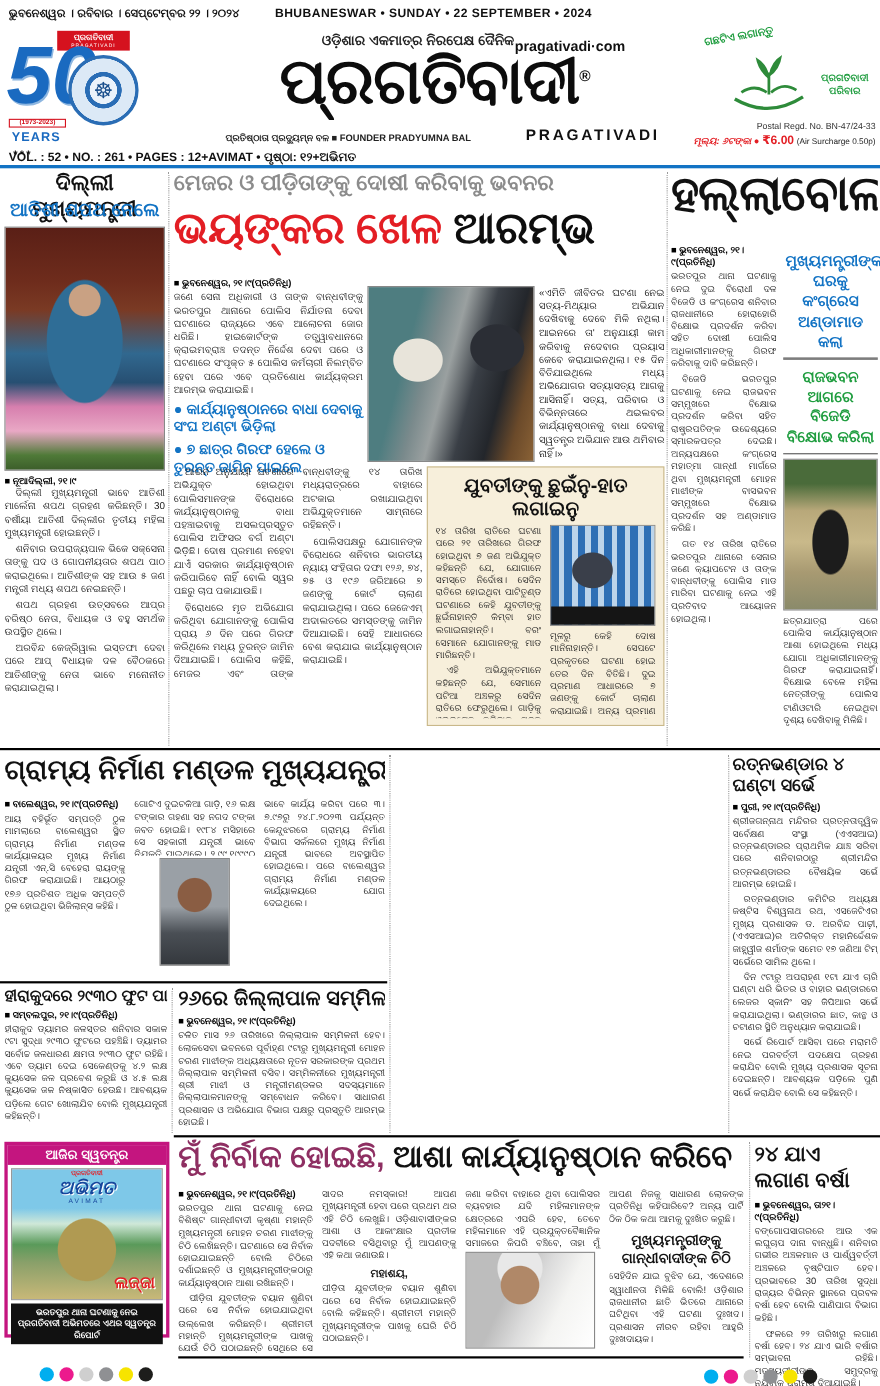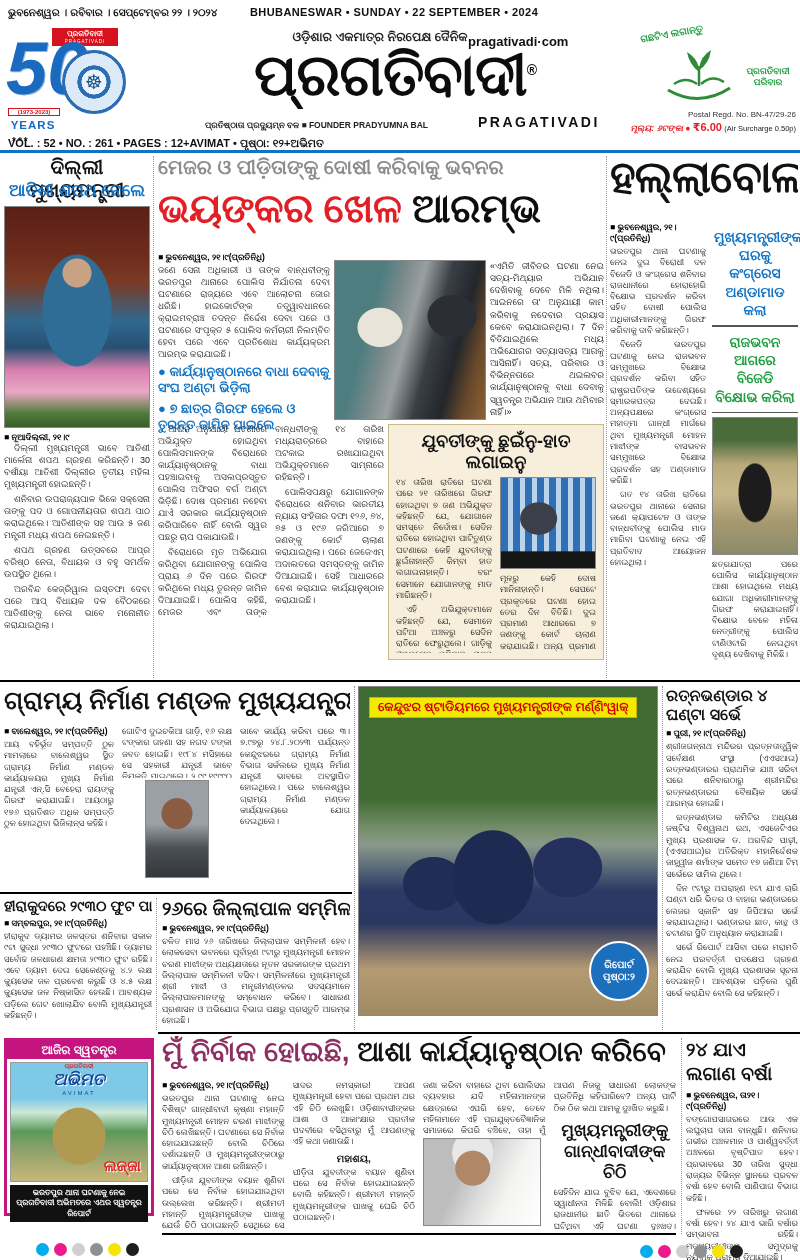--- a/index.html
+++ b/index.html
@@ -64,21 +64,21 @@
     <div class="abs green bold" style="left:18px;top:4px;font-size:10px;transform:rotate(-10deg);">ଗଛଟିଏ ଲଗାନ୍ତୁ</div>
     <svg class="abs" style="left:34px;top:12px;" width="86" height="68" viewBox="0 0 86 68">
       <path d="M12 54 Q43 72 74 52" stroke="#2e8b3a" fill="none" stroke-width="3"></path>
       <path d="M43 50 V30" stroke="#2e8b3a" stroke-width="2.5" fill="none"></path>
       <path d="M43 36 Q33 28 31 16 Q41 22 43 32 Q45 20 55 14 Q53 28 43 34" fill="#2e8b3a"></path>
       <path d="M18 48 Q30 40 41 48" stroke="#2e8b3a" fill="none" stroke-width="2.5"></path>
       <path d="M68 46 Q56 38 45 48" stroke="#2e8b3a" fill="none" stroke-width="2.5"></path>
     </svg>
     <div class="abs green bold ctr" style="left:118px;top:42px;width:56px;font-size:9px;line-height:1.25;">ପ୍ରଗତିବାଦୀ ପରିବାର</div>
   </div>
-  <div class="abs" style="left:600px;top:110px;width:196px;text-align:right;font-size:8px;color:#333;">Postal Regd. No. BN-47/29-26</div>
+  <div class="abs" style="left:600px;top:110px;width:196px;text-align:right;font-size:8px;color:#333;">Postal Regd. No. BN-47/24-33</div>
   <div class="abs" style="left:540px;top:121px;width:256px;text-align:right;font-size:8.5px;">
     <span class="red bold" style="font-style:italic;">ମୂଲ୍ୟ: ୬ଟଙ୍କା</span>
     <span class="red">●</span>
     <span class="red bold" style="font-size:11px;">₹6.00</span>
     <span style="font-size:7.5px;color:#222;">(Air Surcharge 0.50p)</span>
   </div>
 
   <div class="abs bold" style="left:8px;top:137px;font-size:11px;">VOL. : 52 • NO. : 261 • PAGES : 12+AVIMAT • ପୃଷ୍ଠା: ୧୨+ଅଭିମତ</div>
   <div class="abs" style="left:0;top:150px;width:800px;height:3px;background:#1273c4;"></div>
 
@@ -108,21 +108,21 @@
       </div>
   </div>
   <div class="abs" style="left:158px;top:360px;width:172px;">
     <div class="bullet-head">● <span>କାର୍ଯ୍ୟାନୁଷ୍ଠାନରେ ବାଧା ଦେବାକୁ ସଂଘ ଅଣ୍ଟା ଭିଡ଼ିଲା</span></div>
     <div class="bullet-head">● <span>୭ ଛାତ୍ର ଗିରଫ ହେଲେ ଓ ତୁରନ୍ତ ଜାମିନ ପାଇଲେ</span></div>
   </div>
   <div class="ph" style="left:334px;top:260px;width:152px;height:160px;background:
     radial-gradient(ellipse at 30% 42%, #e8e4da 0 22px, rgba(0,0,0,0) 23px),
     radial-gradient(ellipse at 78% 35%, #2b2e35 0 24px, rgba(0,0,0,0) 25px),
     linear-gradient(105deg,#4e7d80 0 26%,#7a8a8c 38%,#9aa0a0 48%,#3a3f46 62%,#23262b 76%,#6b4a2a 88%,#8a6236 100%);"></div>
-  <div class="abs quotecol" style="left:490px;top:260px;width:114px;height:160px;">«ଏମିତି ଜୀବିତର ଘଟଣା ନେଇ ସତ୍ୟ-ମିଥ୍ୟାର ଅଭିଯାନ ଦେଖିବାକୁ ଦେବେ ମିଳି ନଥିଲା। ଆଇନରେ ତା' ଅନୁଯାୟୀ କାମ କରିବାକୁ ନଦେବାର ପ୍ରୟାସ କେବେ କରାଯାଇନଥିଲା। 7 ଦିନ ବିତିଯାଇଥିଲେ ମଧ୍ୟ ଅଭିଯୋଗର ସତ୍ୟାସତ୍ୟ ଆଗକୁ ଆସିନାହିଁ। ସତ୍ୟ, ପରିବାର ଓ ବିଭିନ୍ନତାରେ ଥଇଲବର କାର୍ଯ୍ୟାନୁଷ୍ଠାନକୁ ବାଧା ଦେବାକୁ ସ୍ୱତନ୍ତ୍ର ଅଭିଯାନ ଆଉ ଥମିବାର ନାହିଁ।»</div>
+  <div class="abs quotecol" style="left:490px;top:260px;width:114px;height:160px;">«ଏମିତି ଜୀବିତର ଘଟଣା ନେଇ ସତ୍ୟ-ମିଥ୍ୟାର ଅଭିଯାନ ଦେଖିବାକୁ ଦେବେ ମିଳି ନଥିଲା। ଆଇନରେ ତା' ଅନୁଯାୟୀ କାମ କରିବାକୁ ନଦେବାର ପ୍ରୟାସ କେବେ କରାଯାଇନଥିଲା। ୧୫ ଦିନ ବିତିଯାଇଥିଲେ ମଧ୍ୟ ଅଭିଯୋଗର ସତ୍ୟାସତ୍ୟ ଆଗକୁ ଆସିନାହିଁ। ସତ୍ୟ, ପରିବାର ଓ ବିଭିନ୍ନତାରେ ଥଇଲବର କାର୍ଯ୍ୟାନୁଷ୍ଠାନକୁ ବାଧା ଦେବାକୁ ସ୍ୱତନ୍ତ୍ର ଅଭିଯାନ ଆଉ ଥମିବାର ନାହିଁ।»</div>
   <div class="abs bodytxt" style="left:158px;top:424px;width:226px;height:252px;column-count:2;column-gap:8px;">
     <p>ଆଇନ ଅନୁଯାୟୀ ଘଟଣାରେ ଅଭିଯୁକ୍ତ ହୋଇଥିବା ପୋଲିସମାନଙ୍କ ବିରୋଧରେ କାର୍ଯ୍ୟାନୁଷ୍ଠାନକୁ ବାଧା ପହଞ୍ଚାଇବାକୁ ଅସଲପ୍ରସ୍ତୁତ ପୋଲିସ ଅଫିସର ବର୍ଗ ଅଣ୍ଟା ଭିଡ଼ିଛି। ଦୋଷ ପ୍ରମାଣ ନହେବା ଯାଏଁ ସରକାର କାର୍ଯ୍ୟାନୁଷ୍ଠାନ କରିପାରିବେ ନାହିଁ ବୋଲି ସ୍ୱର ପଛରୁ ଚାପ ପକାଯାଉଛି।</p>
       <p>ବିରୋଧରେ ମୃତ ଅଭିଯୋଗ କରିଥିବା ଯୋଗାନଙ୍କୁ ପୋଲିସ ପ୍ରାୟ ୬ ଦିନ ପରେ ଗିରଫ କରିଥିଲେ ମଧ୍ୟ ତୁରନ୍ତ ଜାମିନ ଦିଆଯାଇଛି। ପୋଲିସ କହିଛି, ମେଜର ଏବଂ ତାଙ୍କ ବାନ୍ଧବୀଙ୍କୁ ୧୪ ତାରିଖ ମଧ୍ୟରାତ୍ରରେ ବାହାରେ ଅଟକାଇ ରଖାଯାଇଥିବା ଅଭିଯୁକ୍ତମାନେ ସାମ୍ନାରେ ରହିଛନ୍ତି।</p>
       <p>ପୋଲିସପକ୍ଷରୁ ଯୋଗାନଙ୍କ ବିରୋଧରେ ଶନିବାର ଭାରତୀୟ ନ୍ୟାୟ ସଂହିତାର ଦଫା ୧୨୬, ୭୪, ୭୫ ଓ ୧୯୬ ଜରିଆରେ ୭ ଜଣଙ୍କୁ କୋର୍ଟ ଚାଲାଣ କରାଯାଇଥିଲା। ପରେ ଜେଜେଏମ୍ ଅଦାଲତରେ ସମସ୍ତଙ୍କୁ ଜାମିନ ଦିଆଯାଇଛି। ସେହି ଆଧାରରେ ବେଶ କରାଯାଇ କାର୍ଯ୍ୟାନୁଷ୍ଠାନ କରାଯାଇଛି।</p>
   </div>
 
   <div class="creambox" style="left:388px;top:424px;width:216px;height:236px;">
     <div class="ctr" style="font-size:18px;font-weight:900;margin-bottom:4px;">ଯୁବତୀଙ୍କୁ ଛୁଇଁନୁ-ହାତ ଲଗାଇନୁ</div>
     <div class="colflex" style="height:176px;">
       <div class="bodytxt" style="font-size:8.5px;">
@@ -198,31 +198,20 @@
   <div class="vdiv" style="left:156px;top:898px;height:132px;"></div>
   <div class="abs" style="left:162px;top:898px;width:188px;">
     <div style="font-size:19px;font-weight:900;white-space:nowrap;overflow:hidden;">୨୬ରେ ଜିଲ୍ଲାପାଳ ସମ୍ମିଳନୀ</div>
     <div class="byline" style="margin-top:3px;">■ ଭୁବନେଶ୍ୱର, ୨୧।୯(ପ୍ରତିନିଧି)</div>
     <div class="bodytxt" style="font-size:8.5px;height:94px;">
         <p style="text-indent:0;">ଚଳିତ ମାସ ୨୬ ତାରିଖରେ ଜିଲ୍ଲାପାଳ ସମ୍ମିଳନୀ ହେବ। ଲୋକସେବା ଭବନରେ ପୂର୍ବାହ୍ଣ ୯ଟାରୁ ମୁଖ୍ୟମନ୍ତ୍ରୀ ମୋହନ ଚରଣ ମାଝୀଙ୍କ ଅଧ୍ୟକ୍ଷତାରେ ନୂତନ ସରକାରଙ୍କ ପ୍ରଥମ ଜିଲ୍ଲାପାଳ ସମ୍ମିଳନୀ ବସିବ। ସମ୍ମିଳନୀରେ ମୁଖ୍ୟମନ୍ତ୍ରୀ ଶ୍ରୀ ମାଝୀ ଓ ମନ୍ତ୍ରୀମଣ୍ଡଳର ସଦସ୍ୟମାନେ ଜିଲ୍ଲାପାଳମାନଙ୍କୁ ସମ୍ବୋଧନ କରିବେ। ସାଧାରଣ ପ୍ରଶାସନ ଓ ଅଭିଯୋଗ ବିଭାଗ ପକ୍ଷରୁ ପ୍ରସ୍ତୁତି ଆରମ୍ଭ ହୋଇଛି।</p>
       </div>
   </div>
   <div class="vdiv" style="left:354px;top:686px;height:344px;"></div>
 
-  <div class="ph" style="left:358px;top:686px;width:300px;height:330px;background:
-    radial-gradient(ellipse at 45% 58%, #1d2b52 0 40px, rgba(0,0,0,0) 41px),
-    radial-gradient(ellipse at 70% 55%, #24315e 0 34px, rgba(0,0,0,0) 35px),
-    radial-gradient(ellipse at 25% 60%, #202d55 0 30px, rgba(0,0,0,0) 31px),
-    linear-gradient(180deg,#3f6b33 0 34%,#6e8a62 42%,#8a9a8a 48%,#2c3a66 62%,#2a3660 72%,#b49a72 86%,#a08a62 100%);">
-    <div class="caption-yellow" style="left:10px;top:10px;">କେନ୍ଦୁଝର ଷ୍ଟାଡିୟମରେ ମୁଖ୍ୟମନ୍ତ୍ରୀଙ୍କ ମର୍ଣ୍ଣିଂୱାକ୍</div>
-    <div class="badge-circle" style="right:8px;bottom:14px;">
-      <span>ରିପୋର୍ଟ</span>
-      <span>ପୃଷ୍ଠା:୨</span>
-    </div>
-  </div>
   <div class="vdiv" style="left:662px;top:686px;height:344px;"></div>
 
   <div class="abs" style="left:666px;top:686px;width:132px;">
     <div style="font-size:16px;font-weight:900;line-height:1.2;">ରତ୍ନଭଣ୍ଡାର ୪ ଘଣ୍ଟା ସର୍ଭେ</div>
     <div class="byline" style="margin-top:4px;">■ ପୁରୀ, ୨୧।୯(ପ୍ରତିନିଧି)</div>
     <div class="bodytxt" style="font-size:8.5px;height:288px;">
       <p style="text-indent:0;">ଶ୍ରୀଜଗନ୍ନାଥ ମନ୍ଦିରର ପ୍ରତ୍ନତାତ୍ତ୍ୱିକ ସର୍ବେକ୍ଷଣ ସଂସ୍ଥା (ଏଏସଆଇ) ରତ୍ନଭଣ୍ଡାରର ପ୍ରାଥମିକ ଯାଞ୍ଚ ସରିବା ପରେ ଶନିବାରଠାରୁ ଶ୍ରୀମନ୍ଦିର ରତ୍ନଭଣ୍ଡାରର ବୈଷୟିକ ସର୍ଭେ ଆରମ୍ଭ ହୋଇଛି।</p>
         <p>ରତ୍ନଭଣ୍ଡାର କମିଟିର ଅଧ୍ୟକ୍ଷ ଜଷ୍ଟିସ ବିଶ୍ୱନାଥ ରଥ, ଏସଜେଟିଏର ମୁଖ୍ୟ ପ୍ରଶାସକ ଡ. ଅରବିନ୍ଦ ପାଢ଼ୀ, (ଏଏସଆଇ)ର ଅତିରିକ୍ତ ମହାନିର୍ଦ୍ଦେଶକ ଜାହ୍ନ୍ୱୀଜ ଶର୍ମାଙ୍କ ସମେତ ୧୭ ଜଣିଆ ଟିମ୍ ସର୍ଭେରେ ସାମିଲ ଥିଲେ।</p>
         <p>ଦିନ ୯ଟାରୁ ଅପରାହ୍ଣ ୧ଟା ଯାଏ ଚାରି ଘଣ୍ଟା ଧରି ଭିତର ଓ ବାହାର ଭଣ୍ଡାରରେ ଲେଜର ସ୍କାନିଂ ସହ ଜିପିଆର ସର୍ଭେ କରାଯାଇଥିଲା। ଭଣ୍ଡାରର ଛାତ, କାନ୍ଥ ଓ ଚଟାଣର ସ୍ଥିତି ଅନୁଧ୍ୟାନ କରାଯାଇଛି।</p>
         <p>ସର୍ଭେ ରିପୋର୍ଟ ଆସିବା ପରେ ମରାମତି ନେଇ ପରବର୍ତ୍ତୀ ପଦକ୍ଷେପ ଗ୍ରହଣ କରାଯିବ ବୋଲି ମୁଖ୍ୟ ପ୍ରଶାସକ ସୂଚନା ଦେଇଛନ୍ତି। ଆବଶ୍ୟକ ପଡ଼ିଲେ ପୁଣି ସର୍ଭେ କରାଯିବ ବୋଲି ସେ କହିଛନ୍ତି।</p>
@@ -270,21 +259,21 @@
         </div>
       <div class="ph" style="position:relative;width:118px;height:88px;margin-top:2px;background:
         radial-gradient(circle at 42% 34%, #b08868 0 17px, rgba(0,0,0,0) 18px),
         radial-gradient(ellipse at 42% 16%, #e8e8e8 0 20px, rgba(0,0,0,0) 21px),
         linear-gradient(115deg,#bdbdbd 0 34%,#dcdcdc 52%,#f4f4f2 70%,#ffffff 100%);"></div>
     </div>
     <div>
       <div class="bodytxt" style="font-size:8.5px;">
           <p style="text-indent:0;">ଆପଣ ନିଜକୁ ସାଧାରଣ ଲୋକଙ୍କ ପ୍ରତିନିଧି କହିପାରିବେ? ଅନ୍ୟ ପାର୍ଟି ଠିକ ଠିକ କଥା ଆମକୁ ଦୁଃଖିତ କରୁଛି।</p>
         </div>
-      <div class="ctr bold" style="font-size:17px;line-height:1.25;margin:3px 0;">ମୁଖ୍ୟମନ୍ତ୍ରୀଙ୍କୁ ଗାନ୍ଧୀବାଦୀଙ୍କ ଚିଠି</div>
+      <div class="ctr bold" style="font-size:13px;line-height:1.25;margin:3px 0;">ମୁଖ୍ୟମନ୍ତ୍ରୀଙ୍କୁ ଗାନ୍ଧୀବାଦୀଙ୍କ ଚିଠି</div>
       <div class="bodytxt" style="font-size:8.5px;">
           <p style="text-indent:0;">ସେହିଦିନ ଯାଇ ବୁଝିବ ଯେ, ଏଦେଶରେ ସ୍ୱାଧୀନତା ମିଳିଛି ବୋଲି! ଓଡ଼ିଶାର ରାଜଧାନୀର ଛାତି ଭିତରେ ଥାନାରେ ଘଟିଥିବା ଏହି ଘଟଣା ଦୁଃଖଦ। ପ୍ରଶାସନ ନୀରବ ରହିବା ଆହୁରି ଦୁଃଖଦାୟକ।</p>
         </div>
     </div>
   </div>
   <div class="hrule" style="left:162px;top:1233px;width:514px;height:2px;"></div>
 
   <div class="vdiv" style="left:681px;top:1038px;height:196px;"></div>
 
   <div class="abs" style="left:686px;top:1038px;width:112px;">

